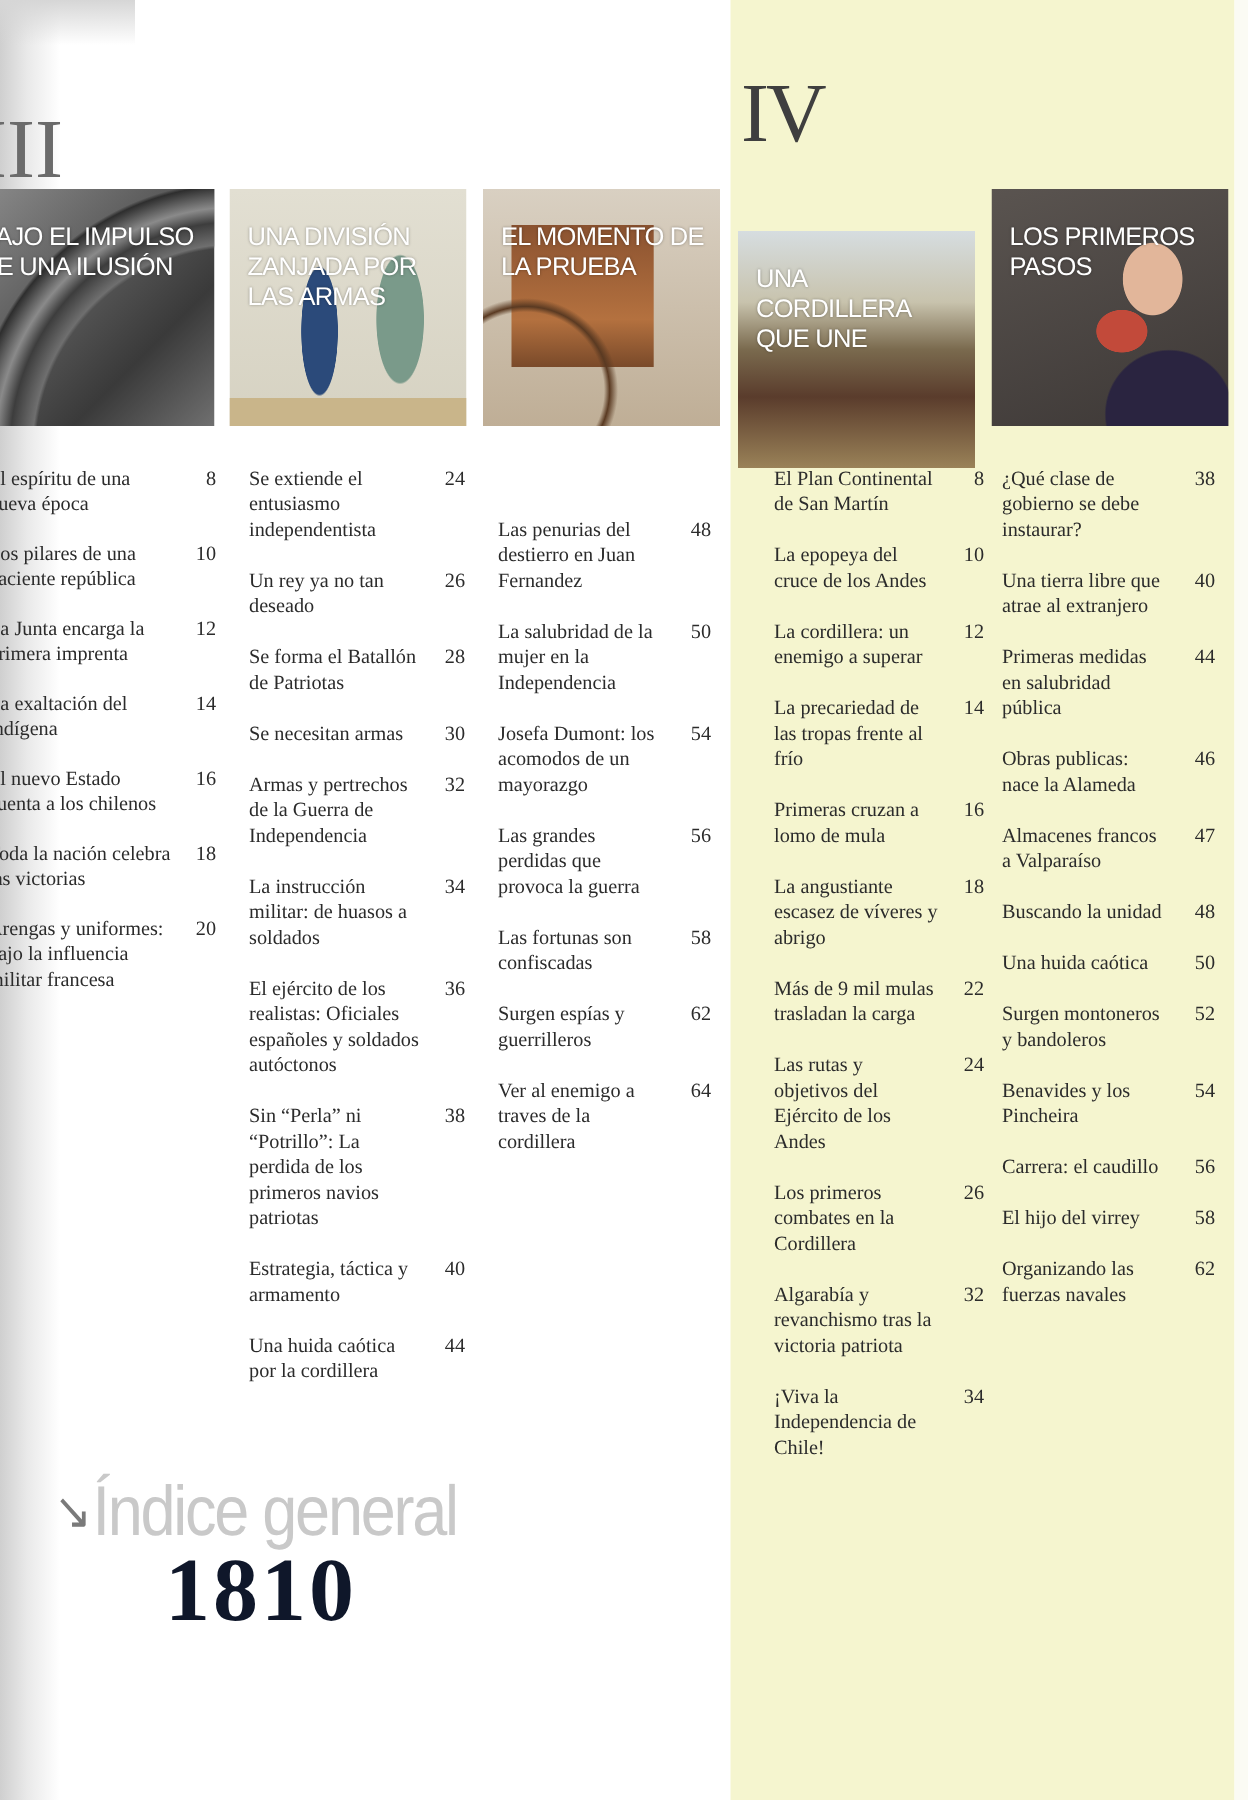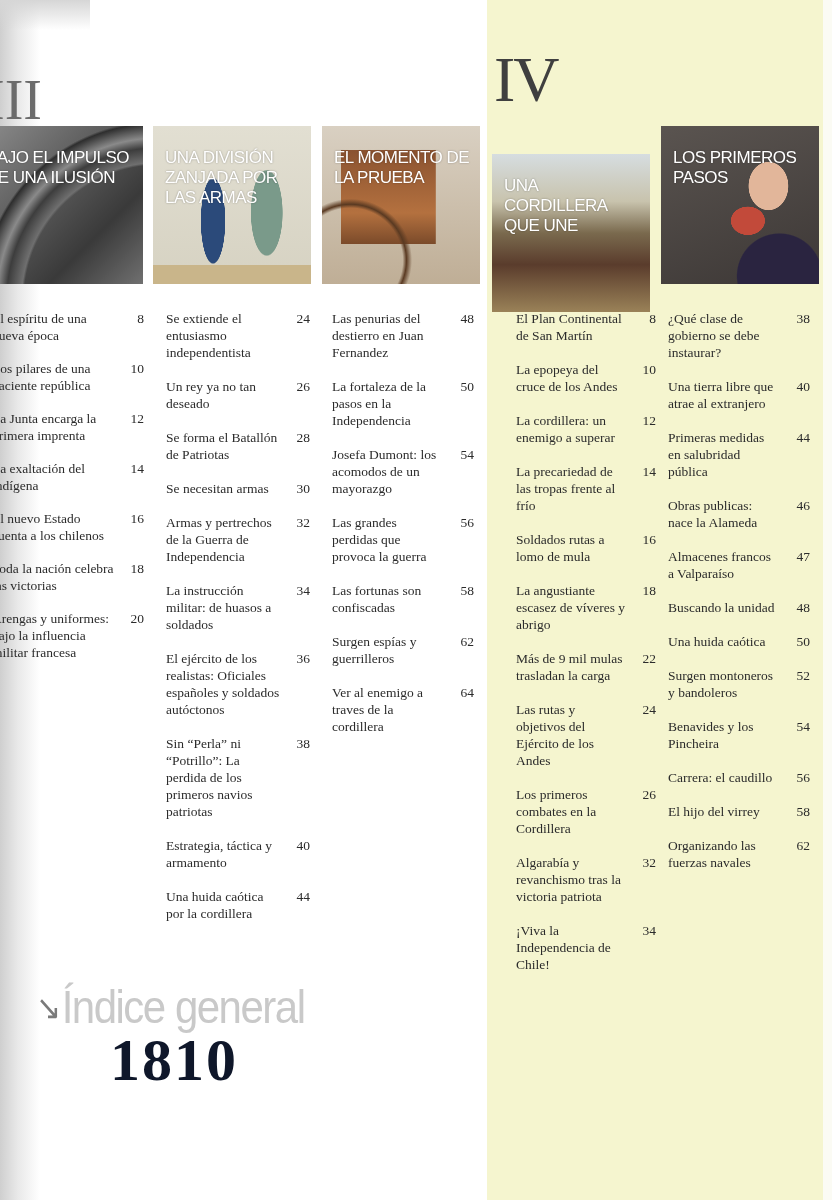--- a/index.html
+++ b/index.html
@@ -22,21 +22,21 @@
   }
   .right-edge {
     position: absolute; left: 823px; top: 0; width: 9px; height: 1200px;
     background: #fbfbf4;
   }
   .roman {
     position: absolute; font-family: "Liberation Serif", serif; color: #4a4a4a;
     font-weight: normal; line-height: 1;
   }
   .roman-iii { left: -14px; top: 72px; font-size: 56px; color: #6b6b6b; }
-  .roman-iv { left: 494px; top: 48px; font-size: 64px; color: #3f3f3f; letter-spacing: -2px; }
+  .roman-iv { left: 494px; top: 48px; font-size: 56px; color: #3f3f3f; letter-spacing: -2px; }
 
   .thumb {
     position: absolute; top: 126px; width: 158px; height: 158px; overflow: hidden;
   }
   .thumb .bg { position: absolute; inset: 0; }
   .thumb .title {
     position: absolute; left: 12px; top: 22px; right: 6px;
     font-family: "Liberation Sans", sans-serif; font-size: 17px; line-height: 20px;
     color: #ffffff; text-transform: uppercase; letter-spacing: -0.5px;
     text-shadow: 0 0 2px rgba(0,0,0,0.35);
@@ -79,21 +79,21 @@
 
   .col {
     position: absolute; top: 310px;
     font-size: 13.5px; line-height: 17px; color: #2b2b2b;
   }
   .entry { position: relative; padding-right: 30px; margin-bottom: 17px; }
   .entry .t { display: block; }
   .entry .p { position: absolute; right: 0; top: 0; text-align: right; }
   #col-1 { left: -8px; width: 152px; }
   #col-2 { left: 166px; width: 144px; }
-  #col-3 { left: 332px; width: 142px; }
+  #col-3 { left: 332px; width: 142px; margin-top: 34px; }
   #col-4 { left: 503px; width: 140px; margin-left: 13px; }
   #col-5 { left: 668px; width: 142px; }
   #col-1 .entry { margin-bottom: 16px; }
 
   .index-label {
     position: absolute; left: 36px; top: 984px;
     font-family: "Liberation Sans", sans-serif; font-size: 42px; color: #c9c9c9;
     letter-spacing: -1.5px; line-height: 1; transform: scaleY(1.12); transform-origin: top left;
   }
   .index-label .arrow { color: #7a7a7a; font-size: 30px; vertical-align: 4px; margin-right: 2px; }
@@ -208,21 +208,21 @@
       <span class="p">44</span>
     </div>
 </div>
 
 <div class="col" id="col-3">
   <div class="entry">
       <span class="t">Las penurias del destierro en Juan Fernandez</span>
       <span class="p">48</span>
     </div>
   <div class="entry">
-      <span class="t">La fortaleza de la pasos en la Independencia</span>
+      <span class="t">La salubridad de la mujer en la Independencia</span>
       <span class="p">50</span>
     </div>
   <div class="entry">
       <span class="t">Josefa Dumont: los acomodos de un mayorazgo</span>
       <span class="p">54</span>
     </div>
   <div class="entry">
       <span class="t">Las grandes perdidas que provoca la guerra</span>
       <span class="p">56</span>
     </div>
@@ -251,21 +251,21 @@
     </div>
   <div class="entry">
       <span class="t">La cordillera: un enemigo a superar</span>
       <span class="p">12</span>
     </div>
   <div class="entry">
       <span class="t">La precariedad de las tropas frente al frío</span>
       <span class="p">14</span>
     </div>
   <div class="entry">
-      <span class="t">Soldados rutas a lomo de mula</span>
+      <span class="t">Primeras cruzan a lomo de mula</span>
       <span class="p">16</span>
     </div>
   <div class="entry">
       <span class="t">La angustiante escasez de víveres y abrigo</span>
       <span class="p">18</span>
     </div>
   <div class="entry">
       <span class="t">Más de 9 mil mulas trasladan la carga</span>
       <span class="p">22</span>
     </div>

